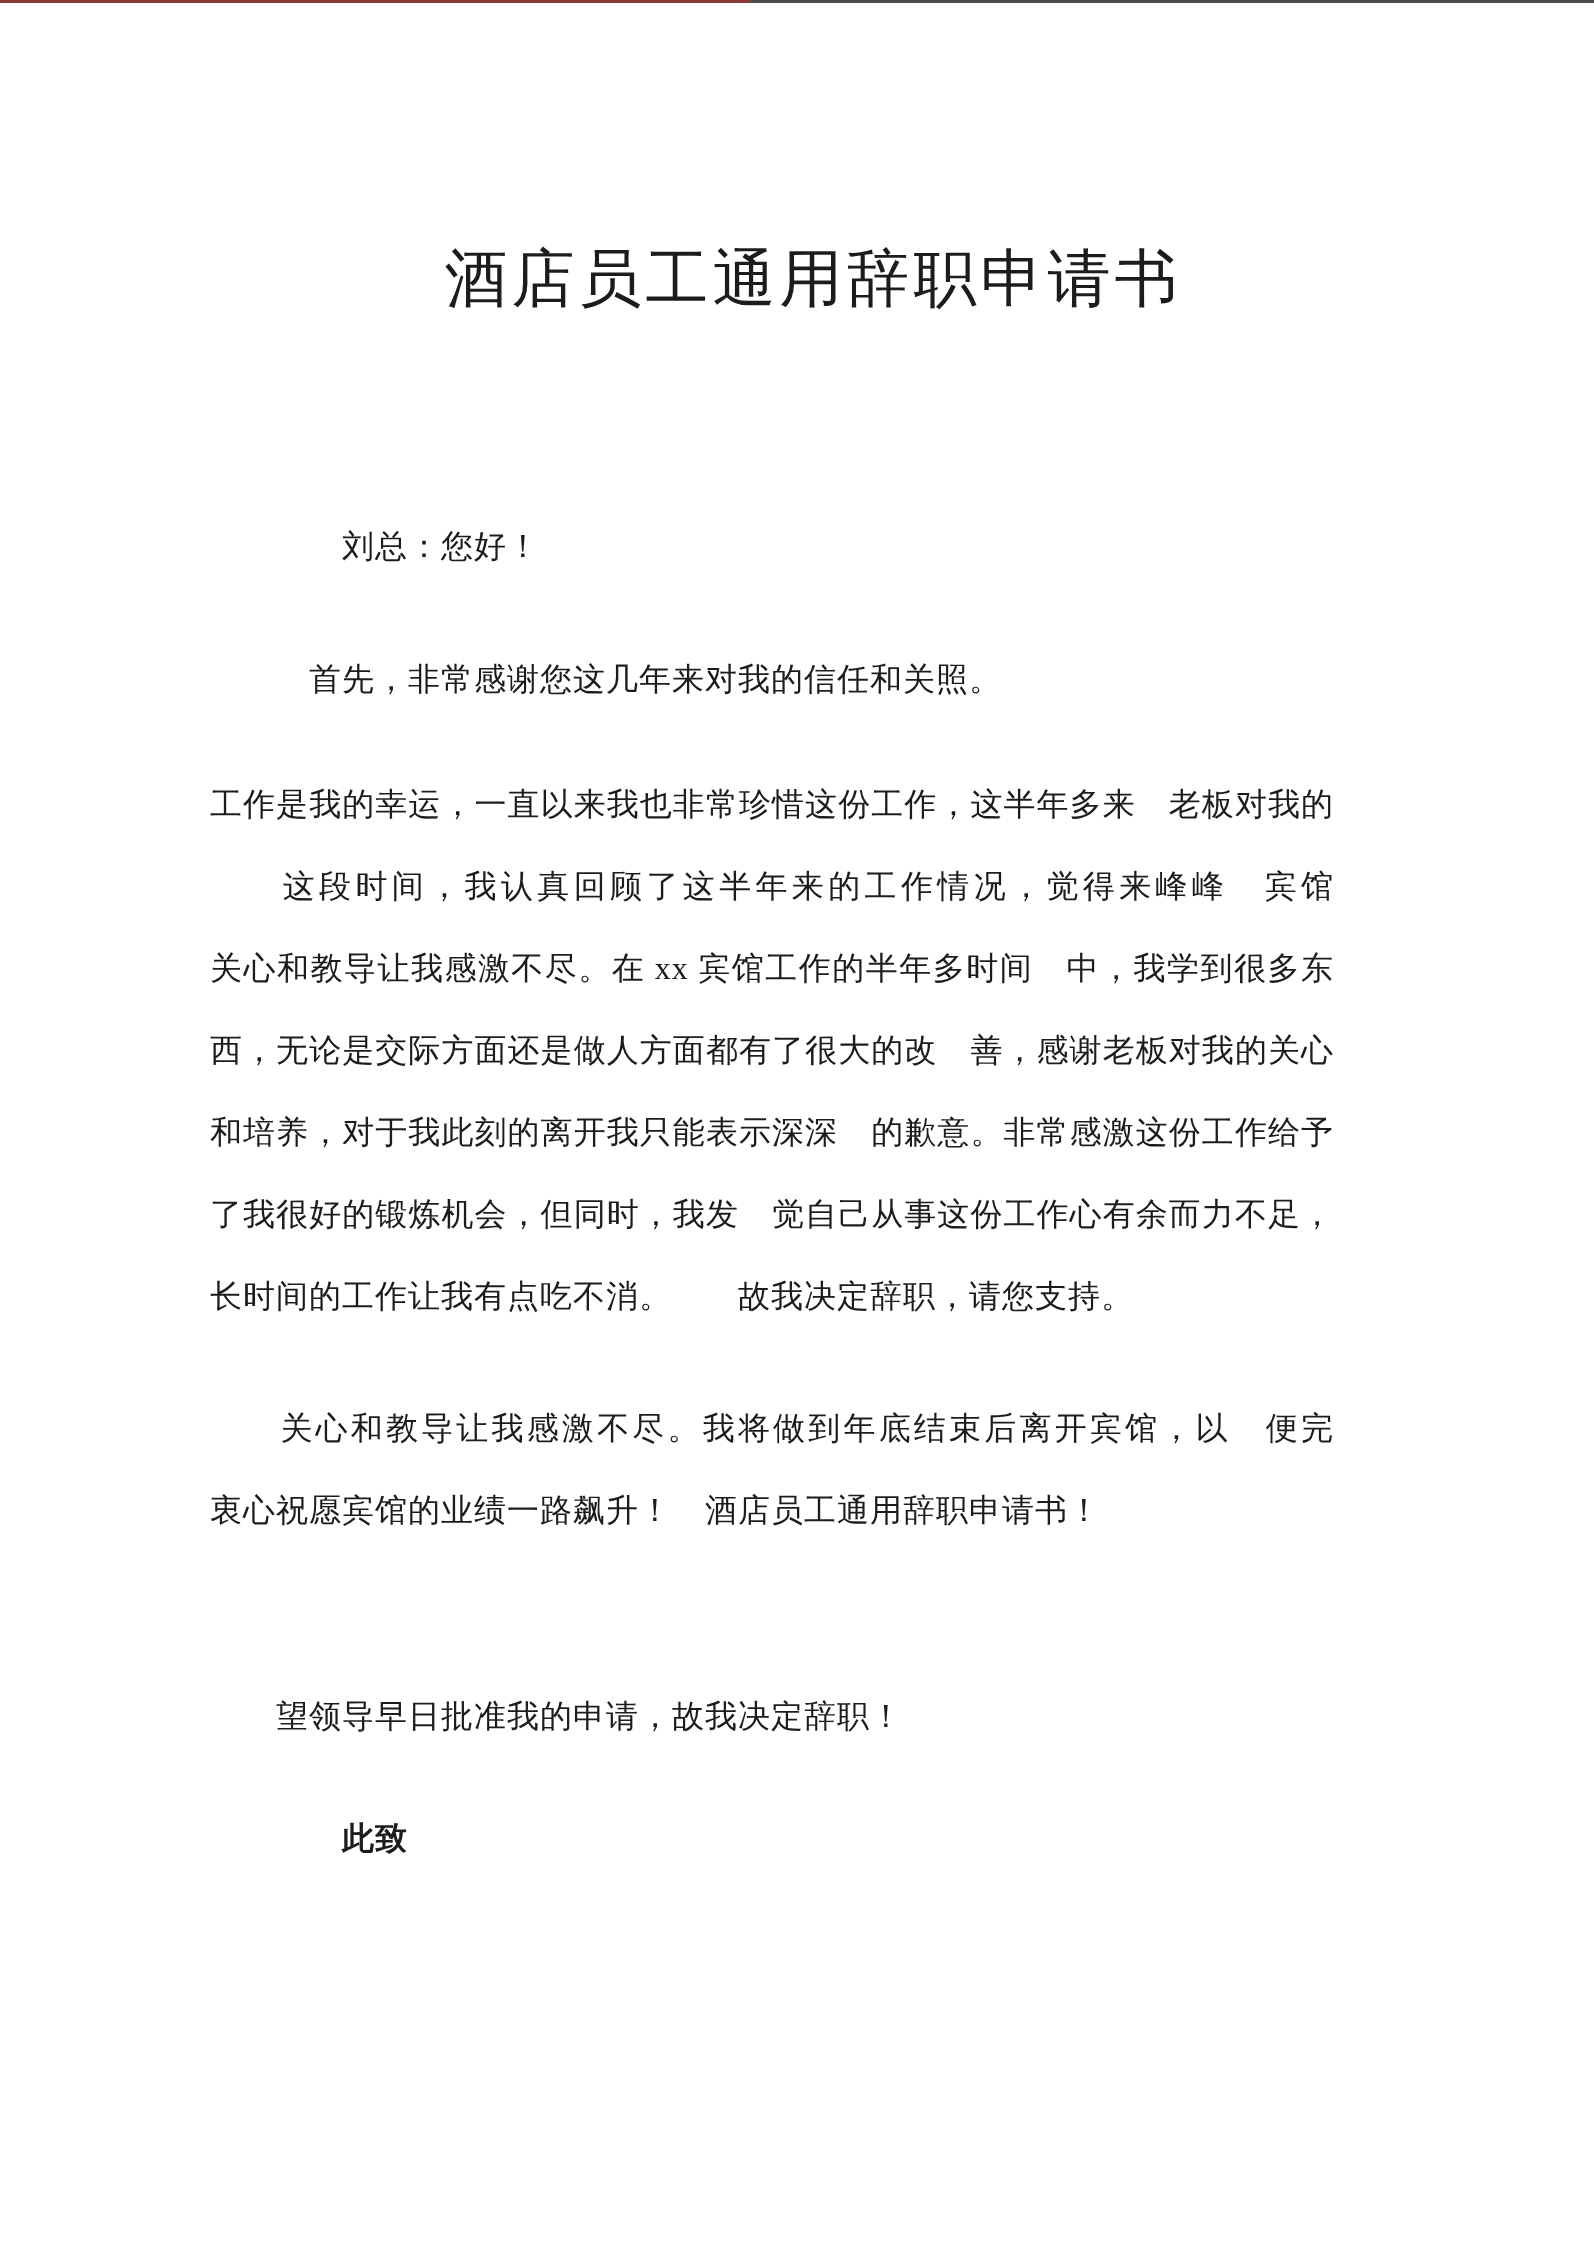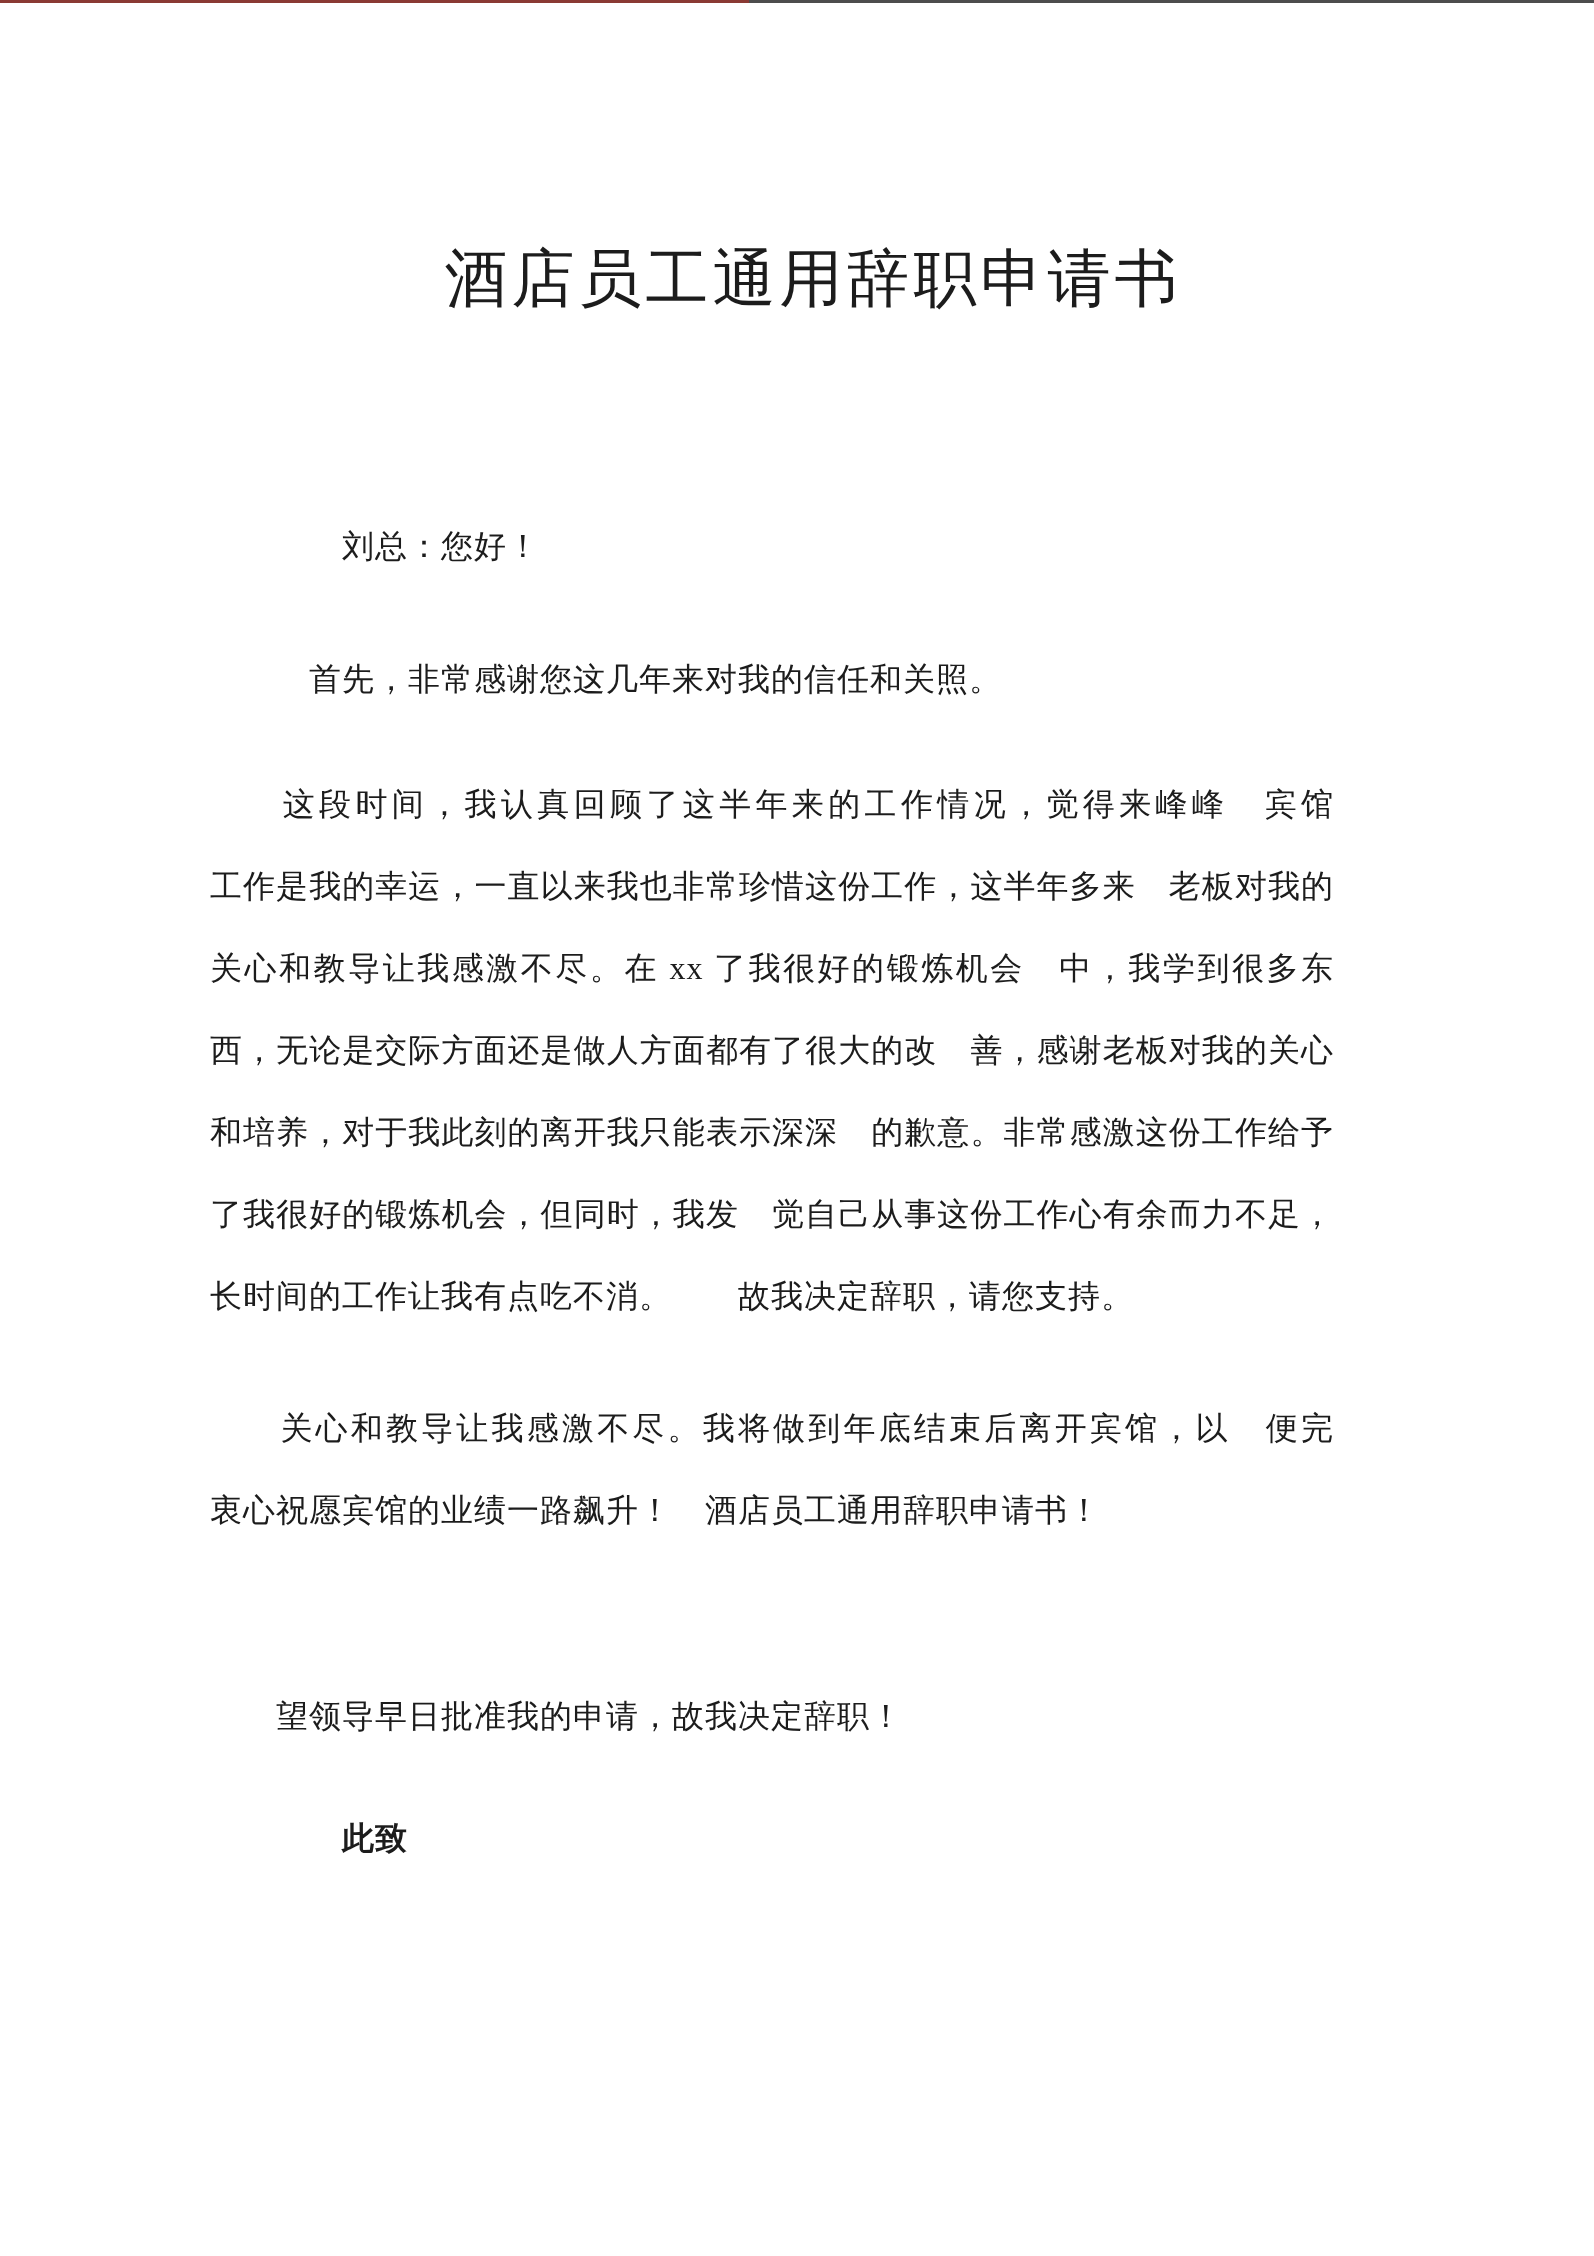--- a/index.html
+++ b/index.html
@@ -78,23 +78,23 @@
   <h1 class="doc-title">酒店员工通用辞职申请书</h1>
 
   <div class="letter-body" id="letter-body">
       <div class="para para-0">
         <div class="line">　　　　刘总：您好！</div>
       </div>
       <div class="para para-1">
         <div class="line">　　　首先，非常感谢您这几年来对我的信任和关照。</div>
       </div>
       <div class="para para-2">
+        <div class="line">工作是我的幸运，一直以来我也非常珍惜这份工作，这半年多来　老板对我的</div>
         <div class="line">　　这段时间，我认真回顾了这半年来的工作情况，觉得来峰峰　宾馆</div>
-        <div class="line">工作是我的幸运，一直以来我也非常珍惜这份工作，这半年多来　老板对我的</div>
-        <div class="line">关心和教导让我感激不尽。在 xx 了我很好的锻炼机会　中，我学到很多东</div>
+        <div class="line">关心和教导让我感激不尽。在 xx 宾馆工作的半年多时间　中，我学到很多东</div>
         <div class="line">西，无论是交际方面还是做人方面都有了很大的改　善，感谢老板对我的关心</div>
         <div class="line">和培养，对于我此刻的离开我只能表示深深　的歉意。非常感激这份工作给予</div>
         <div class="line">了我很好的锻炼机会，但同时，我发　觉自己从事这份工作心有余而力不足，</div>
         <div class="line">长时间的工作让我有点吃不消。　　故我决定辞职，请您支持。</div>
       </div>
       <div class="para para-3">
         <div class="line">　　关心和教导让我感激不尽。我将做到年底结束后离开宾馆，以　便完</div>
         <div class="line">衷心祝愿宾馆的业绩一路飙升！　酒店员工通用辞职申请书！</div>
       </div>
       <div class="para para-4">

